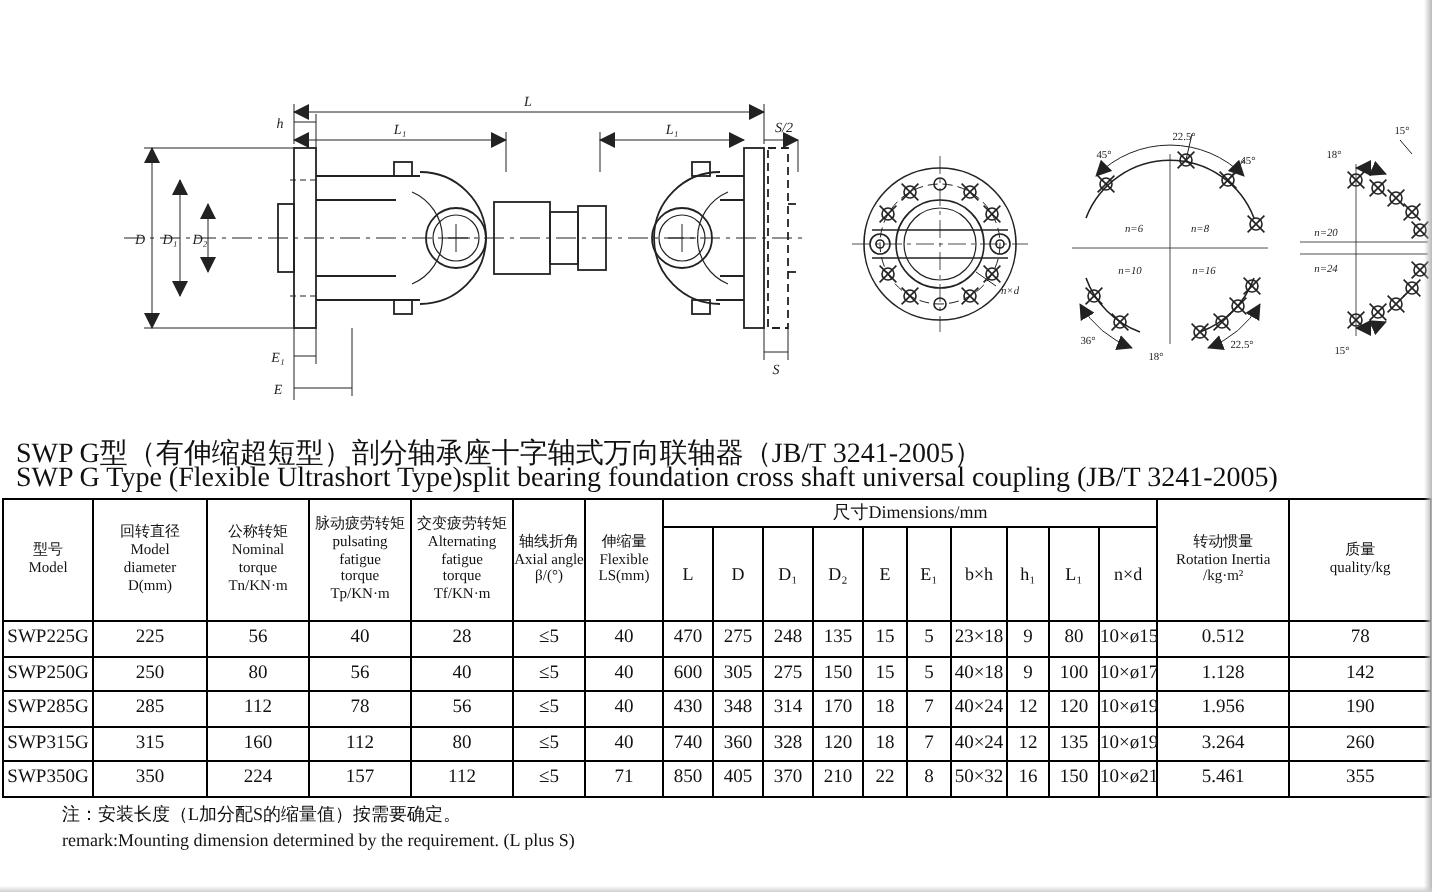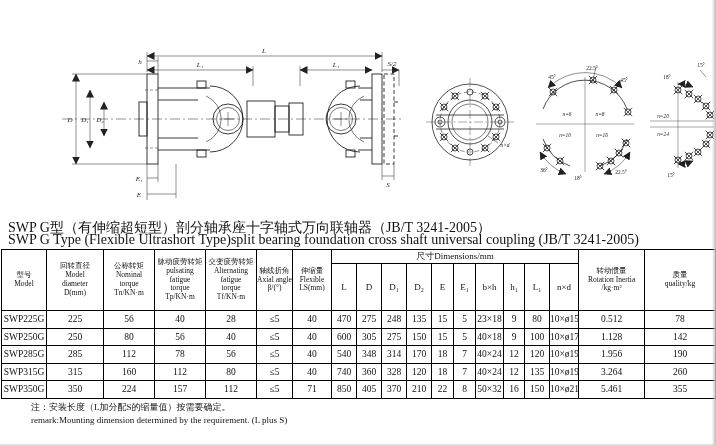--- a/index.html
+++ b/index.html
@@ -336,21 +336,21 @@
           <td>142</td>
         </tr>
       <tr>
           <td>SWP285G</td>
           <td>285</td>
           <td>112</td>
           <td>78</td>
           <td>56</td>
           <td>≤5</td>
           <td>40</td>
-          <td>540</td>
+          <td>430</td>
           <td>348</td>
           <td>314</td>
           <td>170</td>
           <td>18</td>
           <td>7</td>
           <td>40×24</td>
           <td>12</td>
           <td>120</td>
           <td>10×ø19</td>
           <td>1.956</td>

